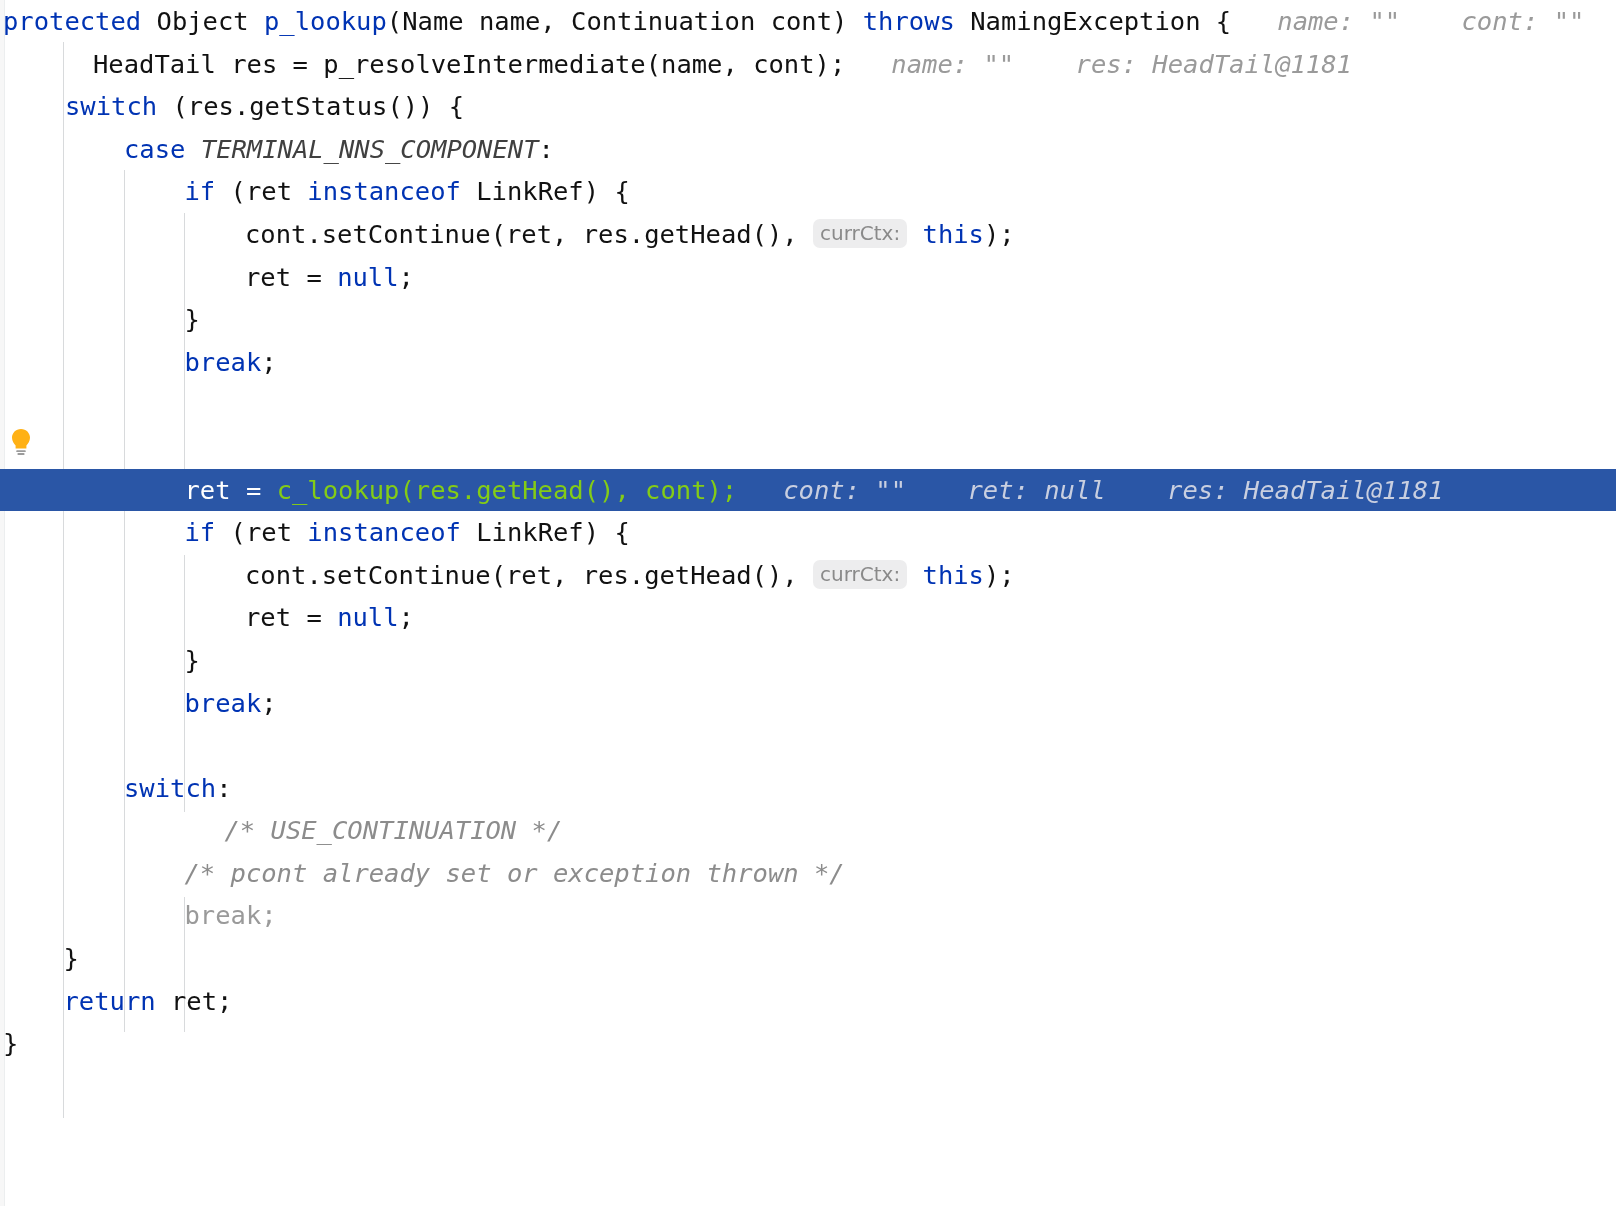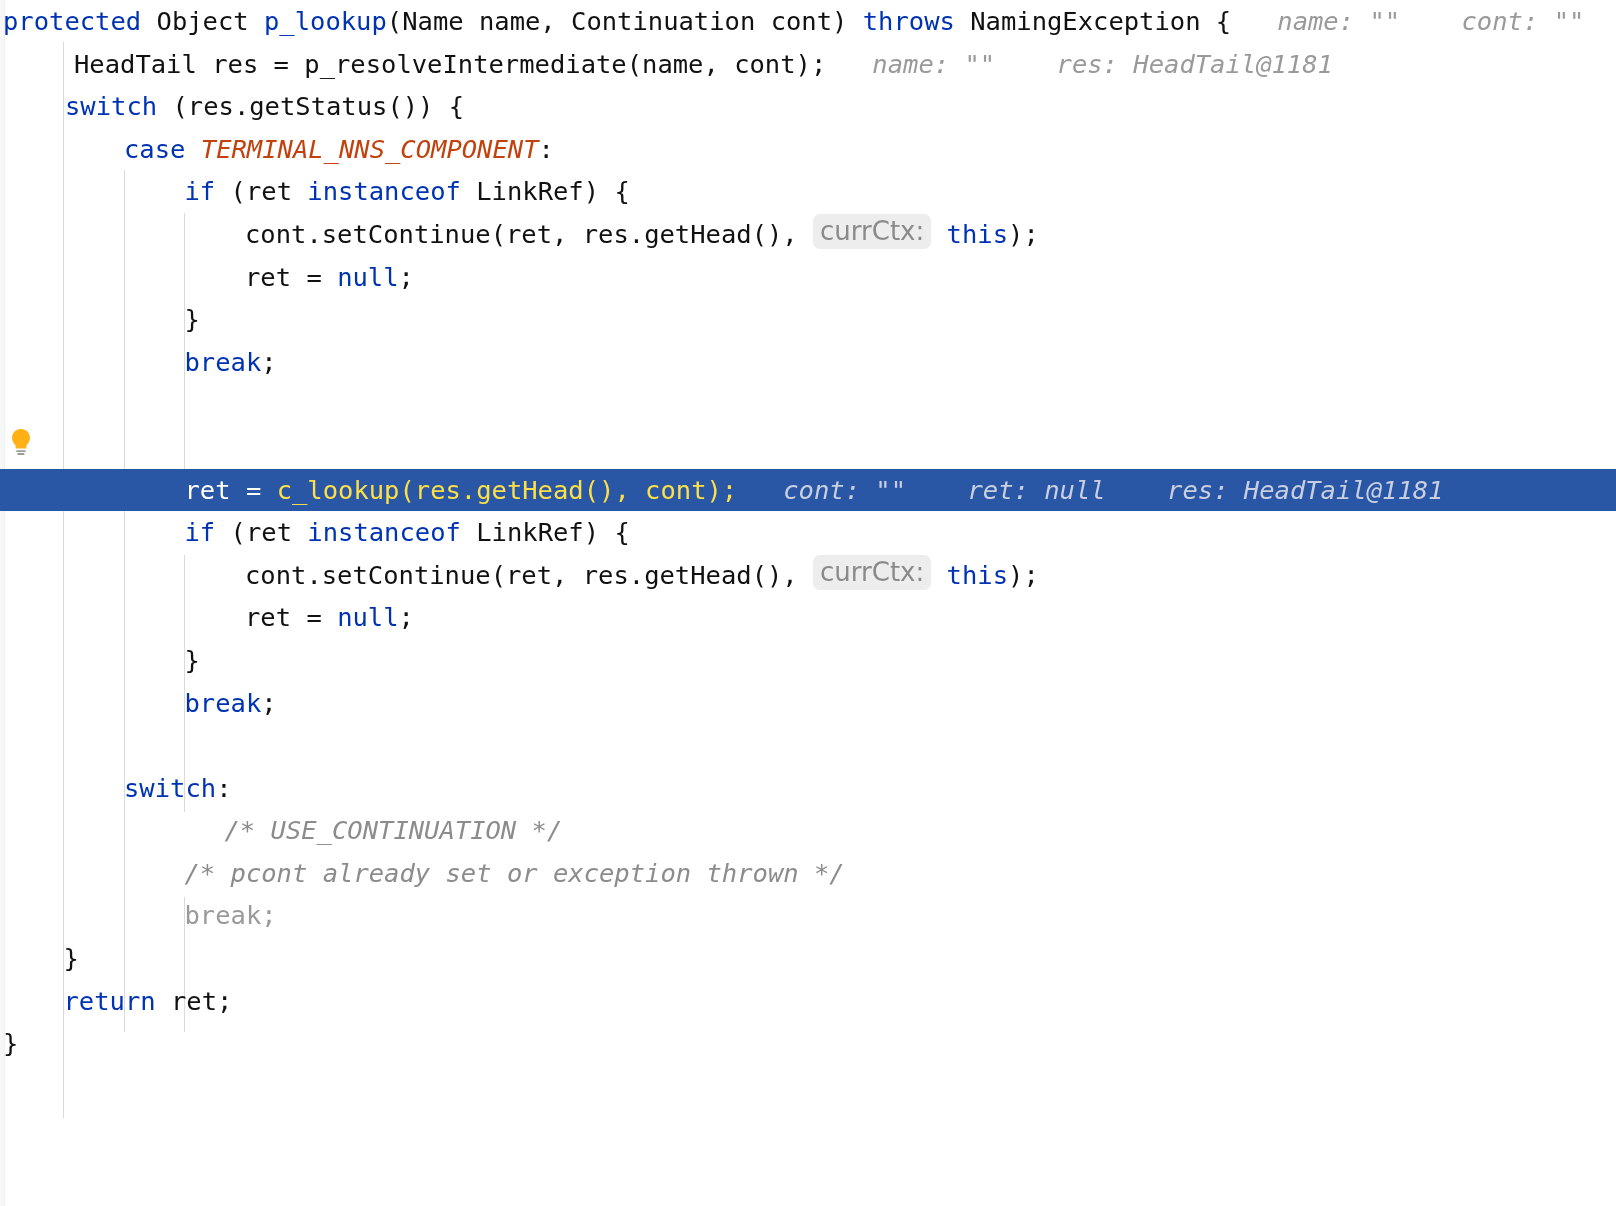--- a/index.html
+++ b/index.html
@@ -64,38 +64,38 @@
     display: inline;
   }
 
   
   .line.hl {
     background: #2A56A6;
     color: #ffffff;
   }
   .line.hl .tok-plain { color: #ffffff; }
   .line.hl .tok-hint  { color: #c9cfe0; }
-  .line.hl .tok-call  { color: #fde047; }
+  .line.hl .tok-call  { color: #84cc16; }
 
   
   .tok-kw      { color: #0033B3; }
   .tok-plain   { color: #111111; }
-  .tok-const   { color: #c2410c; font-style: italic; }
+  .tok-const   { color: #404040; font-style: italic; }
   .tok-hint    { color: #9A9A9A; font-style: italic; }
   .tok-comment { color: #8C8C8C; font-style: italic; }
   .tok-dim     { color: #9A9A9A; }
   .tok-method  { color: #0033B3; }
 
   
   .param-chip {
     background: #ededee;
     color: #8a8a8a;
     border-radius: 7px;
     padding: 2px 7px 3px 7px;
-    font-size: 26px;
+    font-size: 20px;
     font-style: normal;
     font-family: "DejaVu Sans", "Liberation Sans", sans-serif;
     position: relative;
     top: -3px;
   }
 
   
   .bulb {
     position: absolute;
     left: 8px;
@@ -111,21 +111,21 @@
   <div class="gutter-strip"></div>
   <div id="guides">
       <div class="indent-guide" style="left: 63px; top: 42px; height: 1076px;"></div>
       <div class="indent-guide" style="left: 124px; top: 170px; height: 862px;"></div>
       <div class="indent-guide" style="left: 184px; top: 213px; height: 257px;"></div>
       <div class="indent-guide" style="left: 184px; top: 555px; height: 257px;"></div>
       <div class="indent-guide" style="left: 184px; top: 897px; height: 135px;"></div>
     </div>
   <div class="code-area" id="code-area">
       <div class="line"><span class="txt" style="margin-left: 3px;"><span class="tok-kw">protected</span><span class="tok-plain"> Object </span><span class="tok-method">p_lookup</span><span class="tok-plain">(Name name, Continuation cont) </span><span class="tok-kw">throws</span><span class="tok-plain"> NamingException {</span><span class="tok-hint">   name: ""</span><span class="tok-hint">    cont: ""</span></span></div>
-      <div class="line"><span class="txt" style="margin-left: 74px;"><span class="tok-plain">HeadTail res = p_resolveIntermediate(name, cont);</span><span class="tok-hint">   name: ""</span><span class="tok-hint">    res: HeadTail@1181</span></span></div>
+      <div class="line"><span class="txt" style="margin-left: 93px;"><span class="tok-plain">HeadTail res = p_resolveIntermediate(name, cont);</span><span class="tok-hint">   name: ""</span><span class="tok-hint">    res: HeadTail@1181</span></span></div>
       <div class="line"><span class="txt" style="margin-left: 65px;"><span class="tok-kw">switch</span><span class="tok-plain"> (res.getStatus()) {</span></span></div>
       <div class="line"><span class="txt" style="margin-left: 124px;"><span class="tok-kw">case</span><span class="tok-plain"> </span><span class="tok-const">TERMINAL_NNS_COMPONENT</span><span class="tok-plain">:</span></span></div>
       <div class="line"><span class="txt" style="margin-left: 184.5px;"><span class="tok-kw">if</span><span class="tok-plain"> (ret </span><span class="tok-kw">instanceof</span><span class="tok-plain"> LinkRef) {</span></span></div>
       <div class="line"><span class="txt" style="margin-left: 245px;"><span class="tok-plain">cont.setContinue(ret, res.getHead(), </span><span class="param-chip">currCtx:</span><span class="tok-plain"> </span><span class="tok-kw">this</span><span class="tok-plain">);</span></span></div>
       <div class="line"><span class="txt" style="margin-left: 245px;"><span class="tok-plain">ret = </span><span class="tok-kw">null</span><span class="tok-plain">;</span></span></div>
       <div class="line"><span class="txt" style="margin-left: 184.5px;"><span class="tok-plain">}</span></span></div>
       <div class="line"><span class="txt" style="margin-left: 184.5px;"><span class="tok-kw">break</span><span class="tok-plain">;</span></span></div>
       <div class="line"><span class="txt" style="margin-left: 3px;"></span></div>
       <div class="line"><span class="bulb"><svg viewBox="0 0 26 32" width="26" height="32">
             <path d="M13 3 C7.8 3 4 7 4 11.8 C4 15.2 6 17.5 7.6 19.6 L7.6 22.6 L18.4 22.6 L18.4 19.6 C20 17.5 22 15.2 22 11.8 C22 7 18.2 3 13 3 Z" fill="#FFB115"></path>

